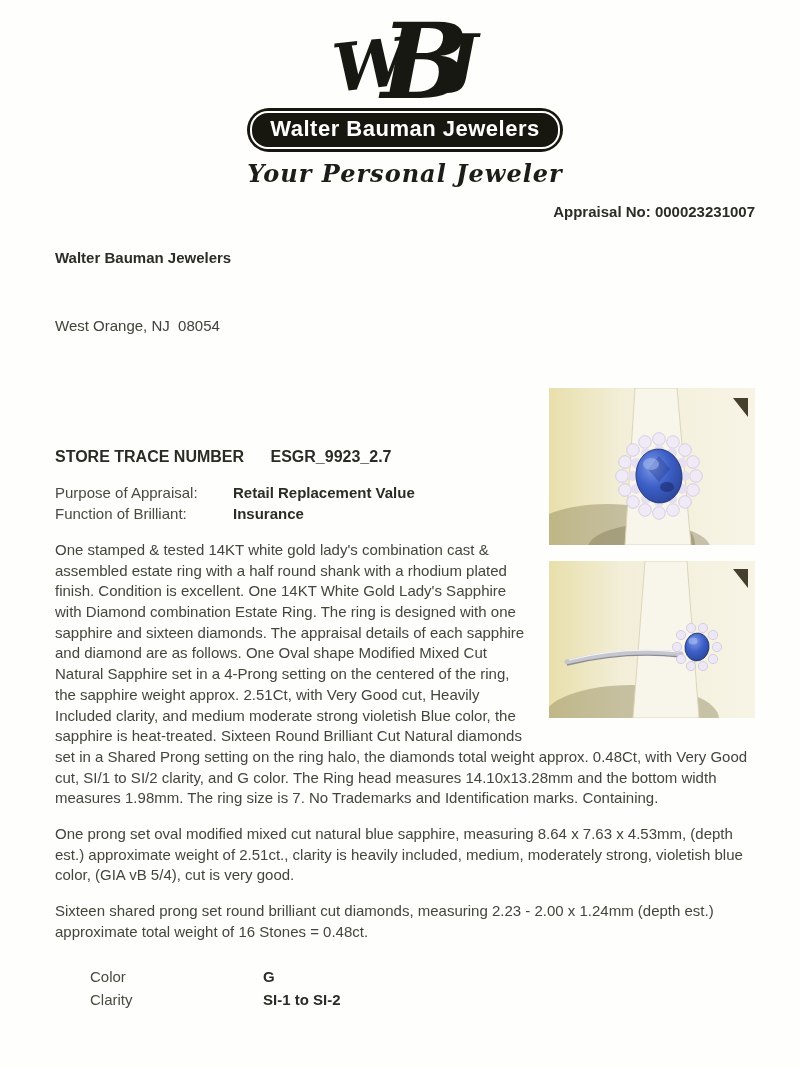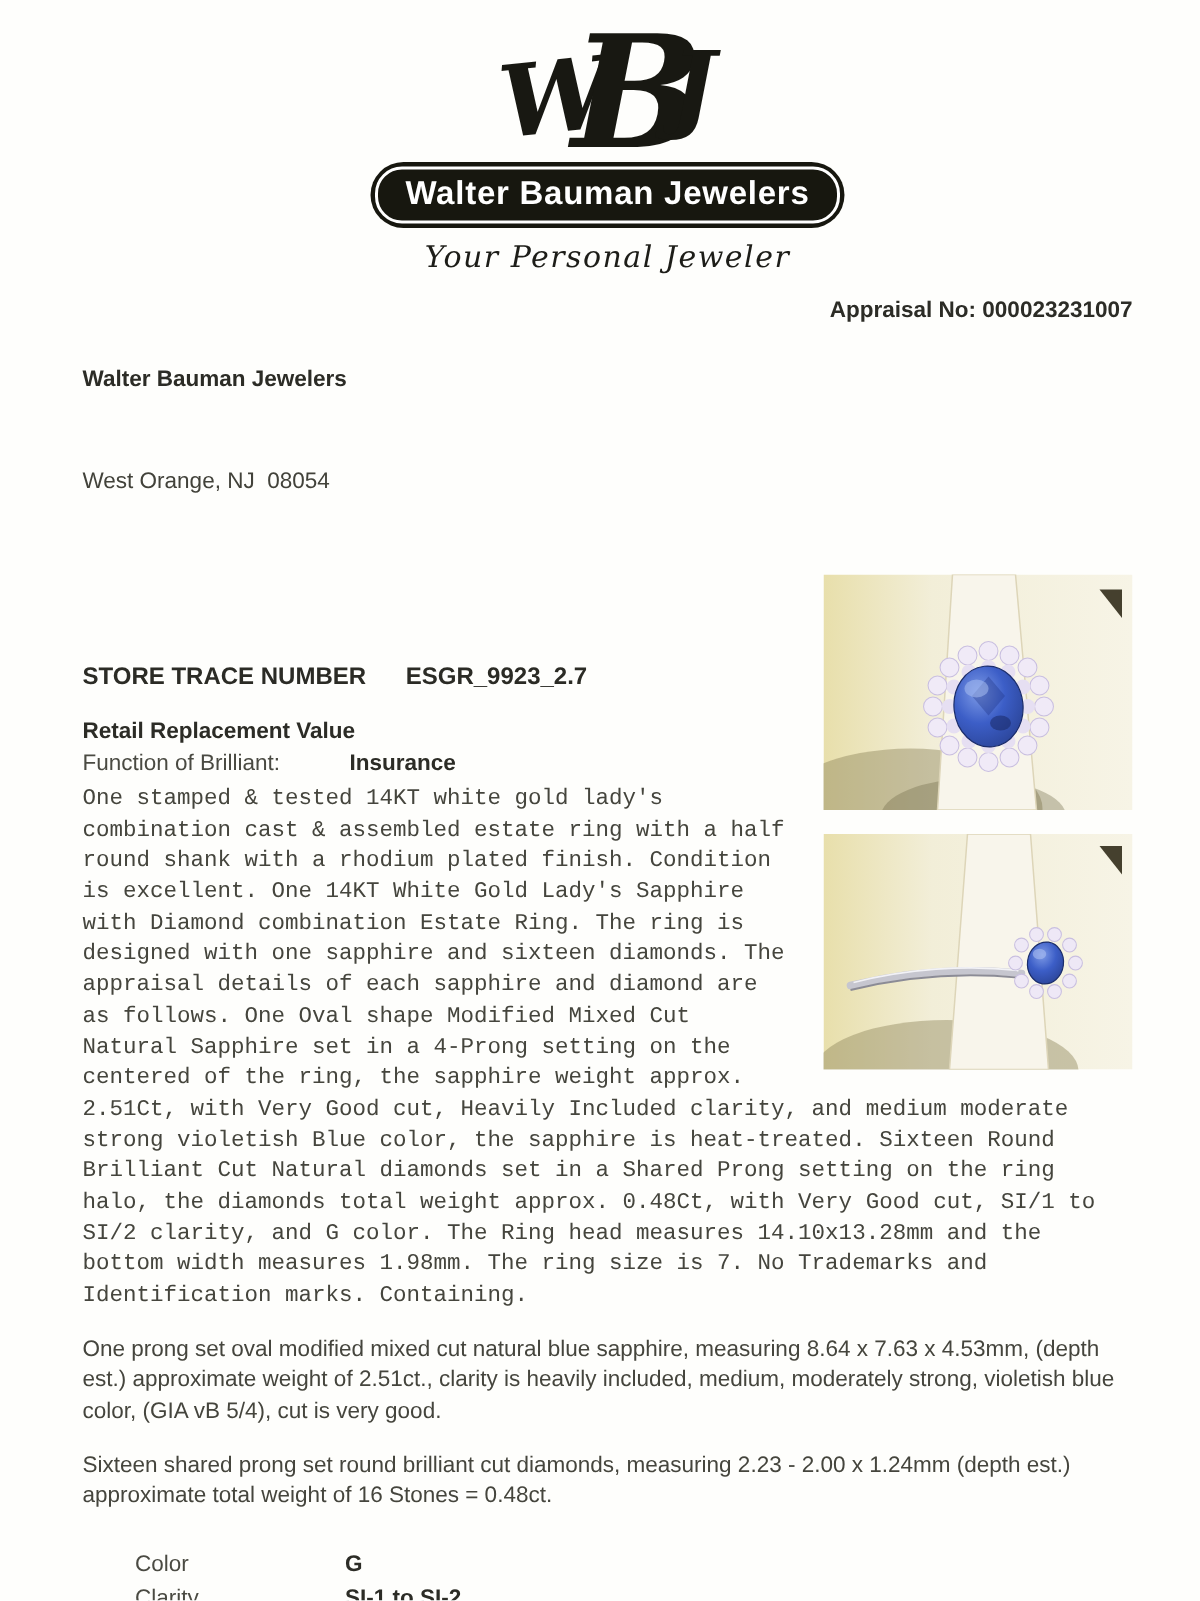--- a/index.html
+++ b/index.html
@@ -20,22 +20,22 @@
   }
   .monogram .m-w { font-size:66px; font-weight:700; display:inline-block; transform:rotate(-6deg); position:relative; top:-6px; }
   .monogram .m-b { font-size:104px; font-weight:700; display:inline-block; margin-left:-26px; position:relative; top:4px; }
   .monogram .m-j { font-size:64px; font-weight:700; display:inline-block; margin-left:-22px; position:relative; top:-14px; }
   .banner { display:inline-block; background:#17170f; border-radius:22px; padding:3px; margin-top:2px; }
   .banner-inner {
     border:2px solid #ffffff; border-radius:18px; padding:3px 18px 5px;
     color:#ffffff; font-weight:bold; font-size:22px; letter-spacing:0.5px;
   }
   .tagline {
-    font-family:"DejaVu Serif", serif; font-style:italic; font-size:20px;
-    color:#1d1d18; margin-top:7px; letter-spacing:1px;
+    font-family:"DejaVu Serif", serif; font-style:italic; font-size:24px;
+    color:#1d1d18; margin-top:7px; letter-spacing:1px;font-weight:bold;
   }
 
   
   .info-row { display:flex; justify-content:space-between; margin-top:14px; }
   .address { font-size:15px; line-height:1.5; white-space:pre-wrap; }
   .address .store-name { font-weight:bold; color:#2c2c26; }
   .appraisal-no { font-size:15px; font-weight:bold; color:#2c2c26; padding-top:1px; }
 
   
   .main { margin-top:6px; }
@@ -45,24 +45,24 @@
 
   .trace-line { margin-top:60px; font-size:16px; font-weight:bold; color:#2b2b25; }
   .trace-line .trace-value { margin-left:22px; }
 
   .meta { margin-top:16px; font-size:15px; line-height:1.4; }
   .meta-row { display:flex; }
   .meta-label { width:178px; color:#4a4a42; }
   .meta-value { font-weight:bold; color:#2c2c26; }
 
   .para { font-size:15px; line-height:1.38; margin-top:15px; color:#45453d; }
-  .para-main { margin-top:4px;font-family:Liberation Mono, monospace; }
+  .para-main { margin-top:16px; }
 
   .grades { margin-top:24px; margin-left:35px; font-size:15px; line-height:1.5; }
-  .grade-row { display:flex; }
+  .grade-row { display:flex;gap:33px; }
   .grade-label { width:140px; color:#4a4a42; }
   .grade-value { font-weight:bold; color:#2c2c26; }
 </style>
 </head>
 <body>
 
 <div class="page">
 
   <div class="letterhead">
     <div class="monogram">
@@ -183,20 +183,21 @@
       </svg>
     </div>
 
     <div class="trace-line">
       <span>STORE TRACE NUMBER</span>
       <span class="trace-value">ESGR_9923_2.7</span>
     </div>
 
     <div class="meta">
       <div class="meta-row">
+        <span class="meta-label">Purpose of Appraisal:</span>
         <span class="meta-value">Retail Replacement Value</span>
       </div>
       <div class="meta-row">
         <span class="meta-label">Function of Brilliant:</span>
         <span class="meta-value">Insurance</span>
       </div>
     </div>
 
     <p class="para para-main">One stamped &amp; tested 14KT white gold lady's combination cast &amp; assembled estate ring with a half round shank with a rhodium plated finish. Condition is excellent. One 14KT White Gold Lady's Sapphire with Diamond combination Estate Ring. The ring is designed with one sapphire and sixteen diamonds. The appraisal details of each sapphire and diamond are as follows. One Oval shape Modified Mixed Cut Natural Sapphire set in a 4-Prong setting on the centered of the ring, the sapphire weight approx. 2.51Ct, with Very Good cut, Heavily Included clarity, and medium moderate strong violetish Blue color, the sapphire is heat-treated. Sixteen Round Brilliant Cut Natural diamonds set in a Shared Prong setting on the ring halo, the diamonds total weight approx. 0.48Ct, with Very Good cut, SI/1 to SI/2 clarity, and G color. The Ring head measures 14.10x13.28mm and the bottom width measures 1.98mm. The ring size is 7. No Trademarks and Identification marks.  Containing.</p>
     <p class="para">One prong set oval modified mixed cut natural blue sapphire, measuring 8.64 x 7.63 x 4.53mm, (depth est.) approximate weight of 2.51ct., clarity is heavily included, medium, moderately strong, violetish blue color, (GIA vB 5/4), cut is very good.</p>

